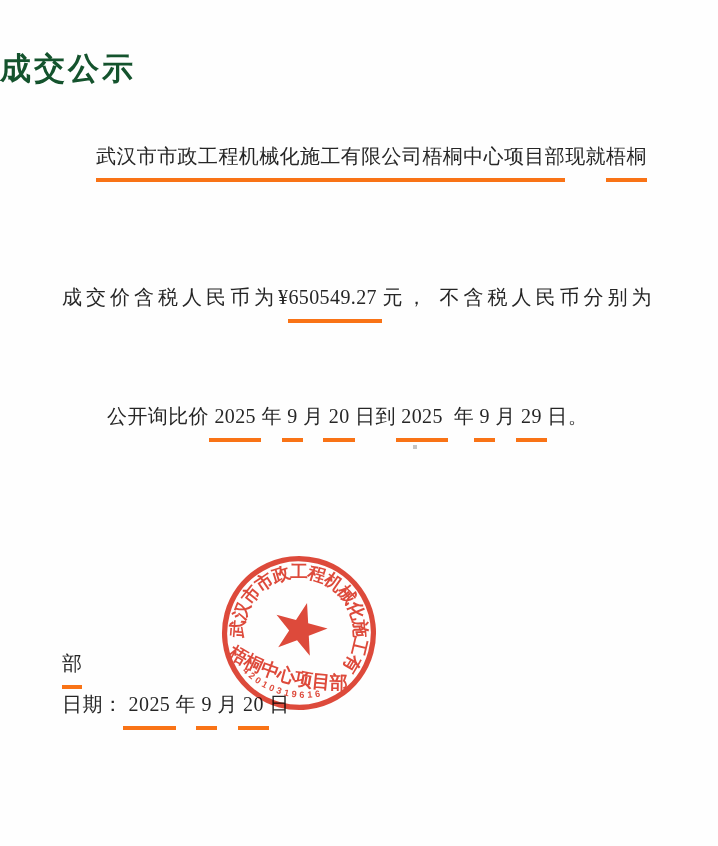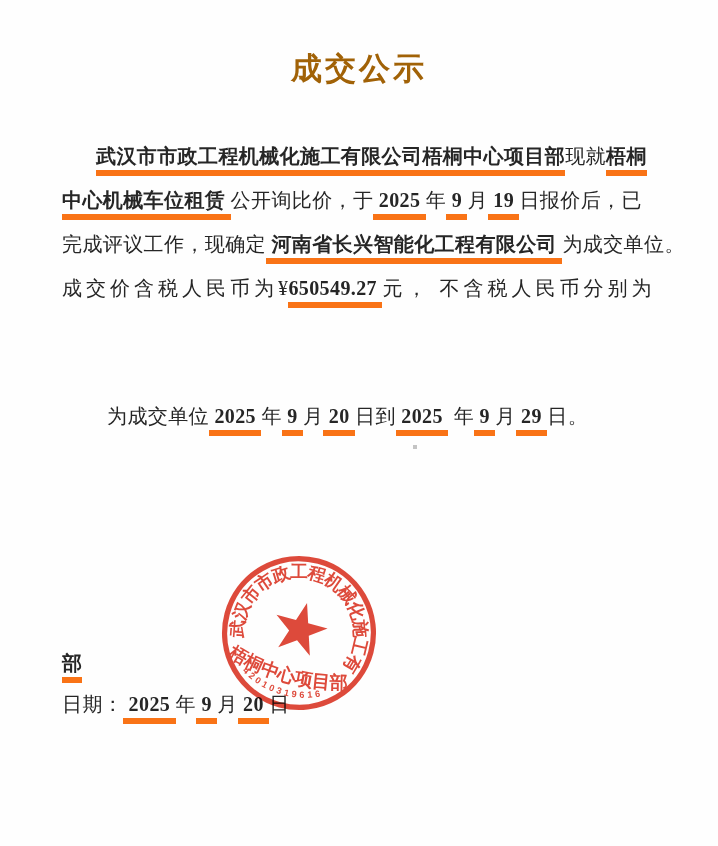--- a/index.html
+++ b/index.html
@@ -7,38 +7,37 @@
     position:relative;
     width:718px;height:846px;
     margin:0 auto;
     background:#fefefe;
     overflow:hidden;
     font-family:"Liberation Serif","DejaVu Serif",serif;
     color:#262626;
   }
   .doc-title{
     position:absolute;left:0;right:0;top:48px;
-    text-align:center;
     font-size:31px;font-weight:700;letter-spacing:3px;
-    color:#a16207;
+    color:#14532d;
   }
   .line{
     position:absolute;
     white-space:pre;
     font-size:20px;line-height:44px;height:44px;
     letter-spacing:0.4px;
   }
   .line span{white-space:pre;}
-  .u{border-bottom:6px solid #f97316;padding-bottom:3px;font-weight:bold;}
+  .u{border-bottom:4px solid #f97316;padding-bottom:11px;}
   .sp{letter-spacing:4px;}
   .indent1{text-indent:34px;}
   .l-body1{left:62px;top:134px;}
   .l-body2{left:62px;top:178px;}
   .l-body3{left:62px;top:222px;}
-  .l-body4{left:62px;top:266px;}
+  .l-body4{left:62px;top:275px;}
   .l-body5{left:62px;top:309px;}
   .l-period{left:107px;top:394px;}
   .l-purchaser{left:62px;top:594px;}
   .l-purchaser2{left:62px;top:641px;}
   .l-date{left:62px;top:682px;}
   .speck{
     position:absolute;left:413px;top:445px;width:4px;height:4px;
     background:#c4c4c4;
   }
   .stamp{
@@ -49,25 +48,23 @@
   .stamp text{font-family:"Liberation Sans","DejaVu Sans",sans-serif;}
 </style>
 </head>
 <body>
 
 <div class="page">
 
   <div class="doc-title">成交公示</div>
 
   <div class="line l-body1 indent1"><span class="u">武汉市市政工程机械化施工有限公司梧桐中心项目部</span><span class="">现就</span><span class="u">梧桐</span></div>
-  <div class="line l-body2"><span class="u">中心机械车位租赁 </span><span class="">公开询比价，于</span><span class="u"> 2025 </span><span class="">年</span><span class="u"> 9 </span><span class="">月</span><span class="u"> 19 </span><span class="">日报价后，已</span></div>
-  <div class="line l-body3"><span class="">完成评议工作，现确定</span><span class="u"> 河南省长兴智能化工程有限公司 </span><span class="">为成交单位。</span></div>
   <div class="line l-body4"><span class=" sp">成交价含税人民币为</span><span class="">¥</span><span class="u">650549.27 </span><span class=" sp">元， </span><span class=" sp">不含税人民币分别为</span></div>
 
-  <div class="line l-period"><span class="">为成交单位</span><span class="u"> 2025 </span><span class="">年</span><span class="u"> 9 </span><span class="">月</span><span class="u"> 20 </span><span class="">日到</span><span class="u"> 2025 </span><span class=""> 年</span><span class="u"> 9 </span><span class="">月</span><span class="u"> 29 </span><span class="">日。</span></div>
+  <div class="line l-period"><span class="">公开询比价</span><span class="u"> 2025 </span><span class="">年</span><span class="u"> 9 </span><span class="">月</span><span class="u"> 20 </span><span class="">日到</span><span class="u"> 2025 </span><span class=""> 年</span><span class="u"> 9 </span><span class="">月</span><span class="u"> 29 </span><span class="">日。</span></div>
 
   <div class="speck"></div>
 
   <div class="line l-purchaser2"><span class="u">部</span></div>
   <div class="line l-date"><span class="">日期：</span><span class="u"> 2025 </span><span class="">年</span><span class="u"> 9 </span><span class="">月</span><span class="u"> 20 </span><span class="">日</span></div>
 
   <svg class="stamp" viewBox="0 0 200 200" xmlns="http://www.w3.org/2000/svg" aria-hidden="true">
     <g transform="rotate(15 100 100)" fill="#dc3a2a">
       <circle cx="100" cy="100" r="69.5" fill="none" stroke="#dc3a2a" stroke-width="5"></circle>
       <defs>

